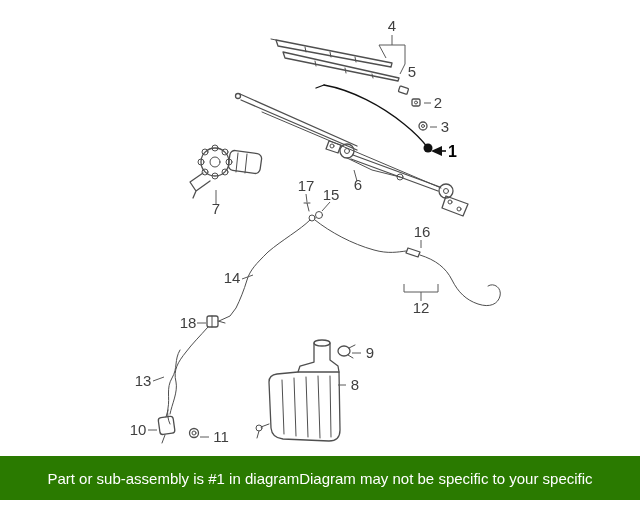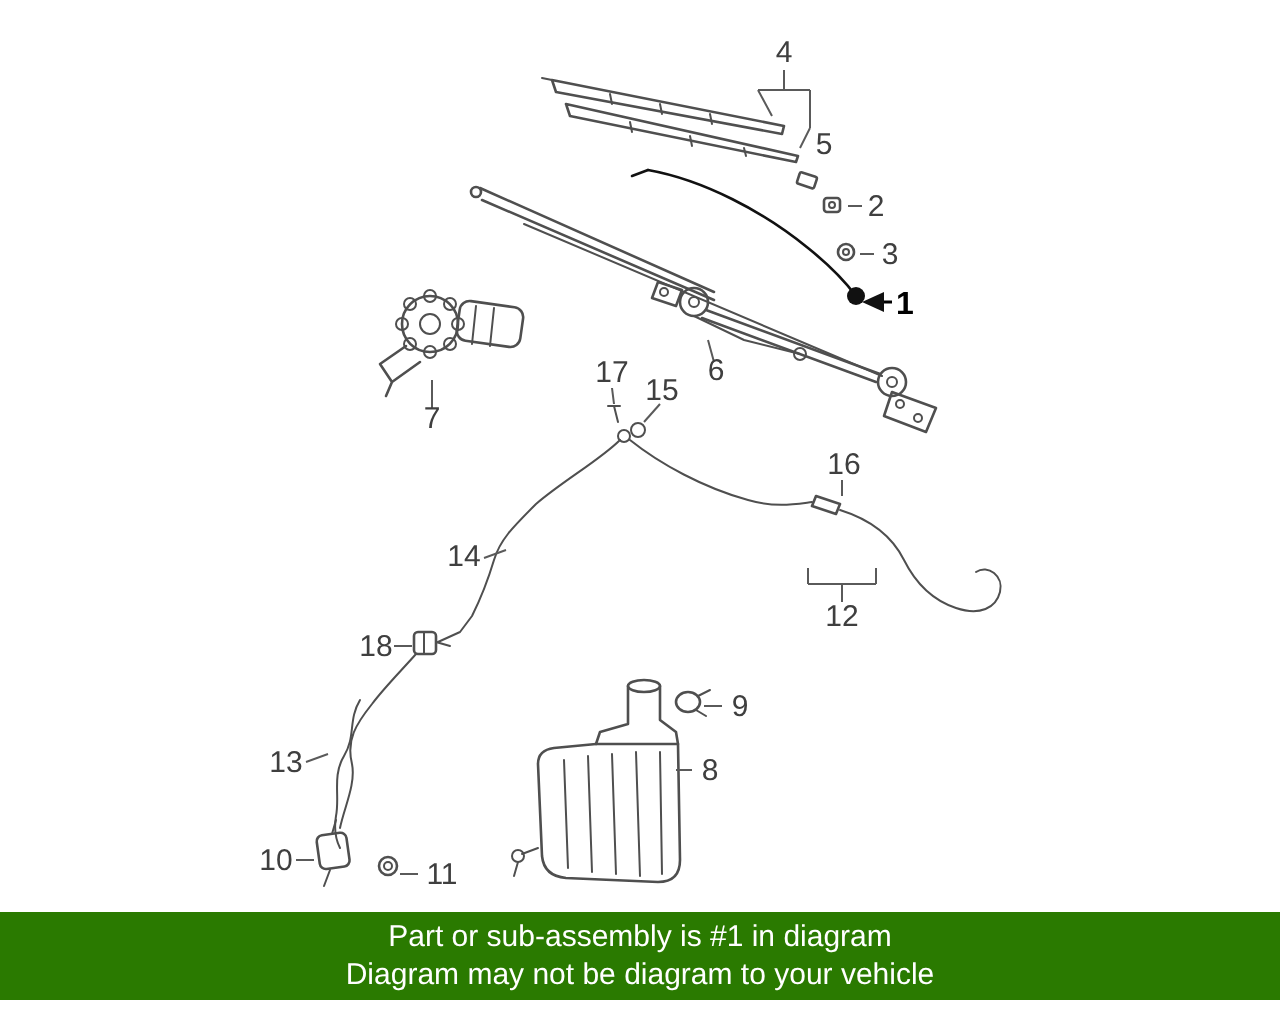--- a/index.html
+++ b/index.html
@@ -18,21 +18,21 @@
   .art{stroke:var(--line-art);stroke-width:1.3;fill:none;stroke-linecap:round;stroke-linejoin:round;}
   .thin{stroke-width:1;}
   .hl{stroke:var(--highlight);}
   .hl-fill{fill:var(--highlight);stroke:none;}
   .leader{stroke:#5a5a5a;stroke-width:1;fill:none;}
   text.lbl{fill:var(--label-text);font-size:15px;font-family:"Liberation Sans",sans-serif;text-anchor:middle;}
   text.lbl-hl{fill:#000;font-size:16px;font-weight:bold;font-family:"Liberation Sans",sans-serif;text-anchor:start;}
   .banner{
     position:absolute;left:0;top:456px;width:640px;height:44px;
     background:var(--banner-background);color:var(--banner-text);
-    display:flex;flex-direction:column;justify-content:center;align-items:center;
+    display:flex;flex-direction:row;justify-content:center;align-items:center;
     font-size:15px;line-height:19px;text-align:center;
   }
 </style>
 </head>
 <body>
 
 <div class="page">
 
   <svg width="640" height="512" viewBox="0 0 640 512">
 
@@ -167,16 +167,16 @@
     </g>
     <path class="leader" d="M346,385 H338"></path>
     <text class="lbl" x="355" y="390">8</text>
     <path class="leader" d="M361,353 H352"></path>
     <text class="lbl" x="370" y="358">9</text>
 
   </svg>
 
   <div class="banner">
     <div>Part or sub-assembly is #1 in diagram</div>
-    <div>Diagram may not be diagram to your vehicle</div>
+    <div>Diagram may not be specific to your specific</div>
   </div>
 
 </div>
 
 </body></html>

